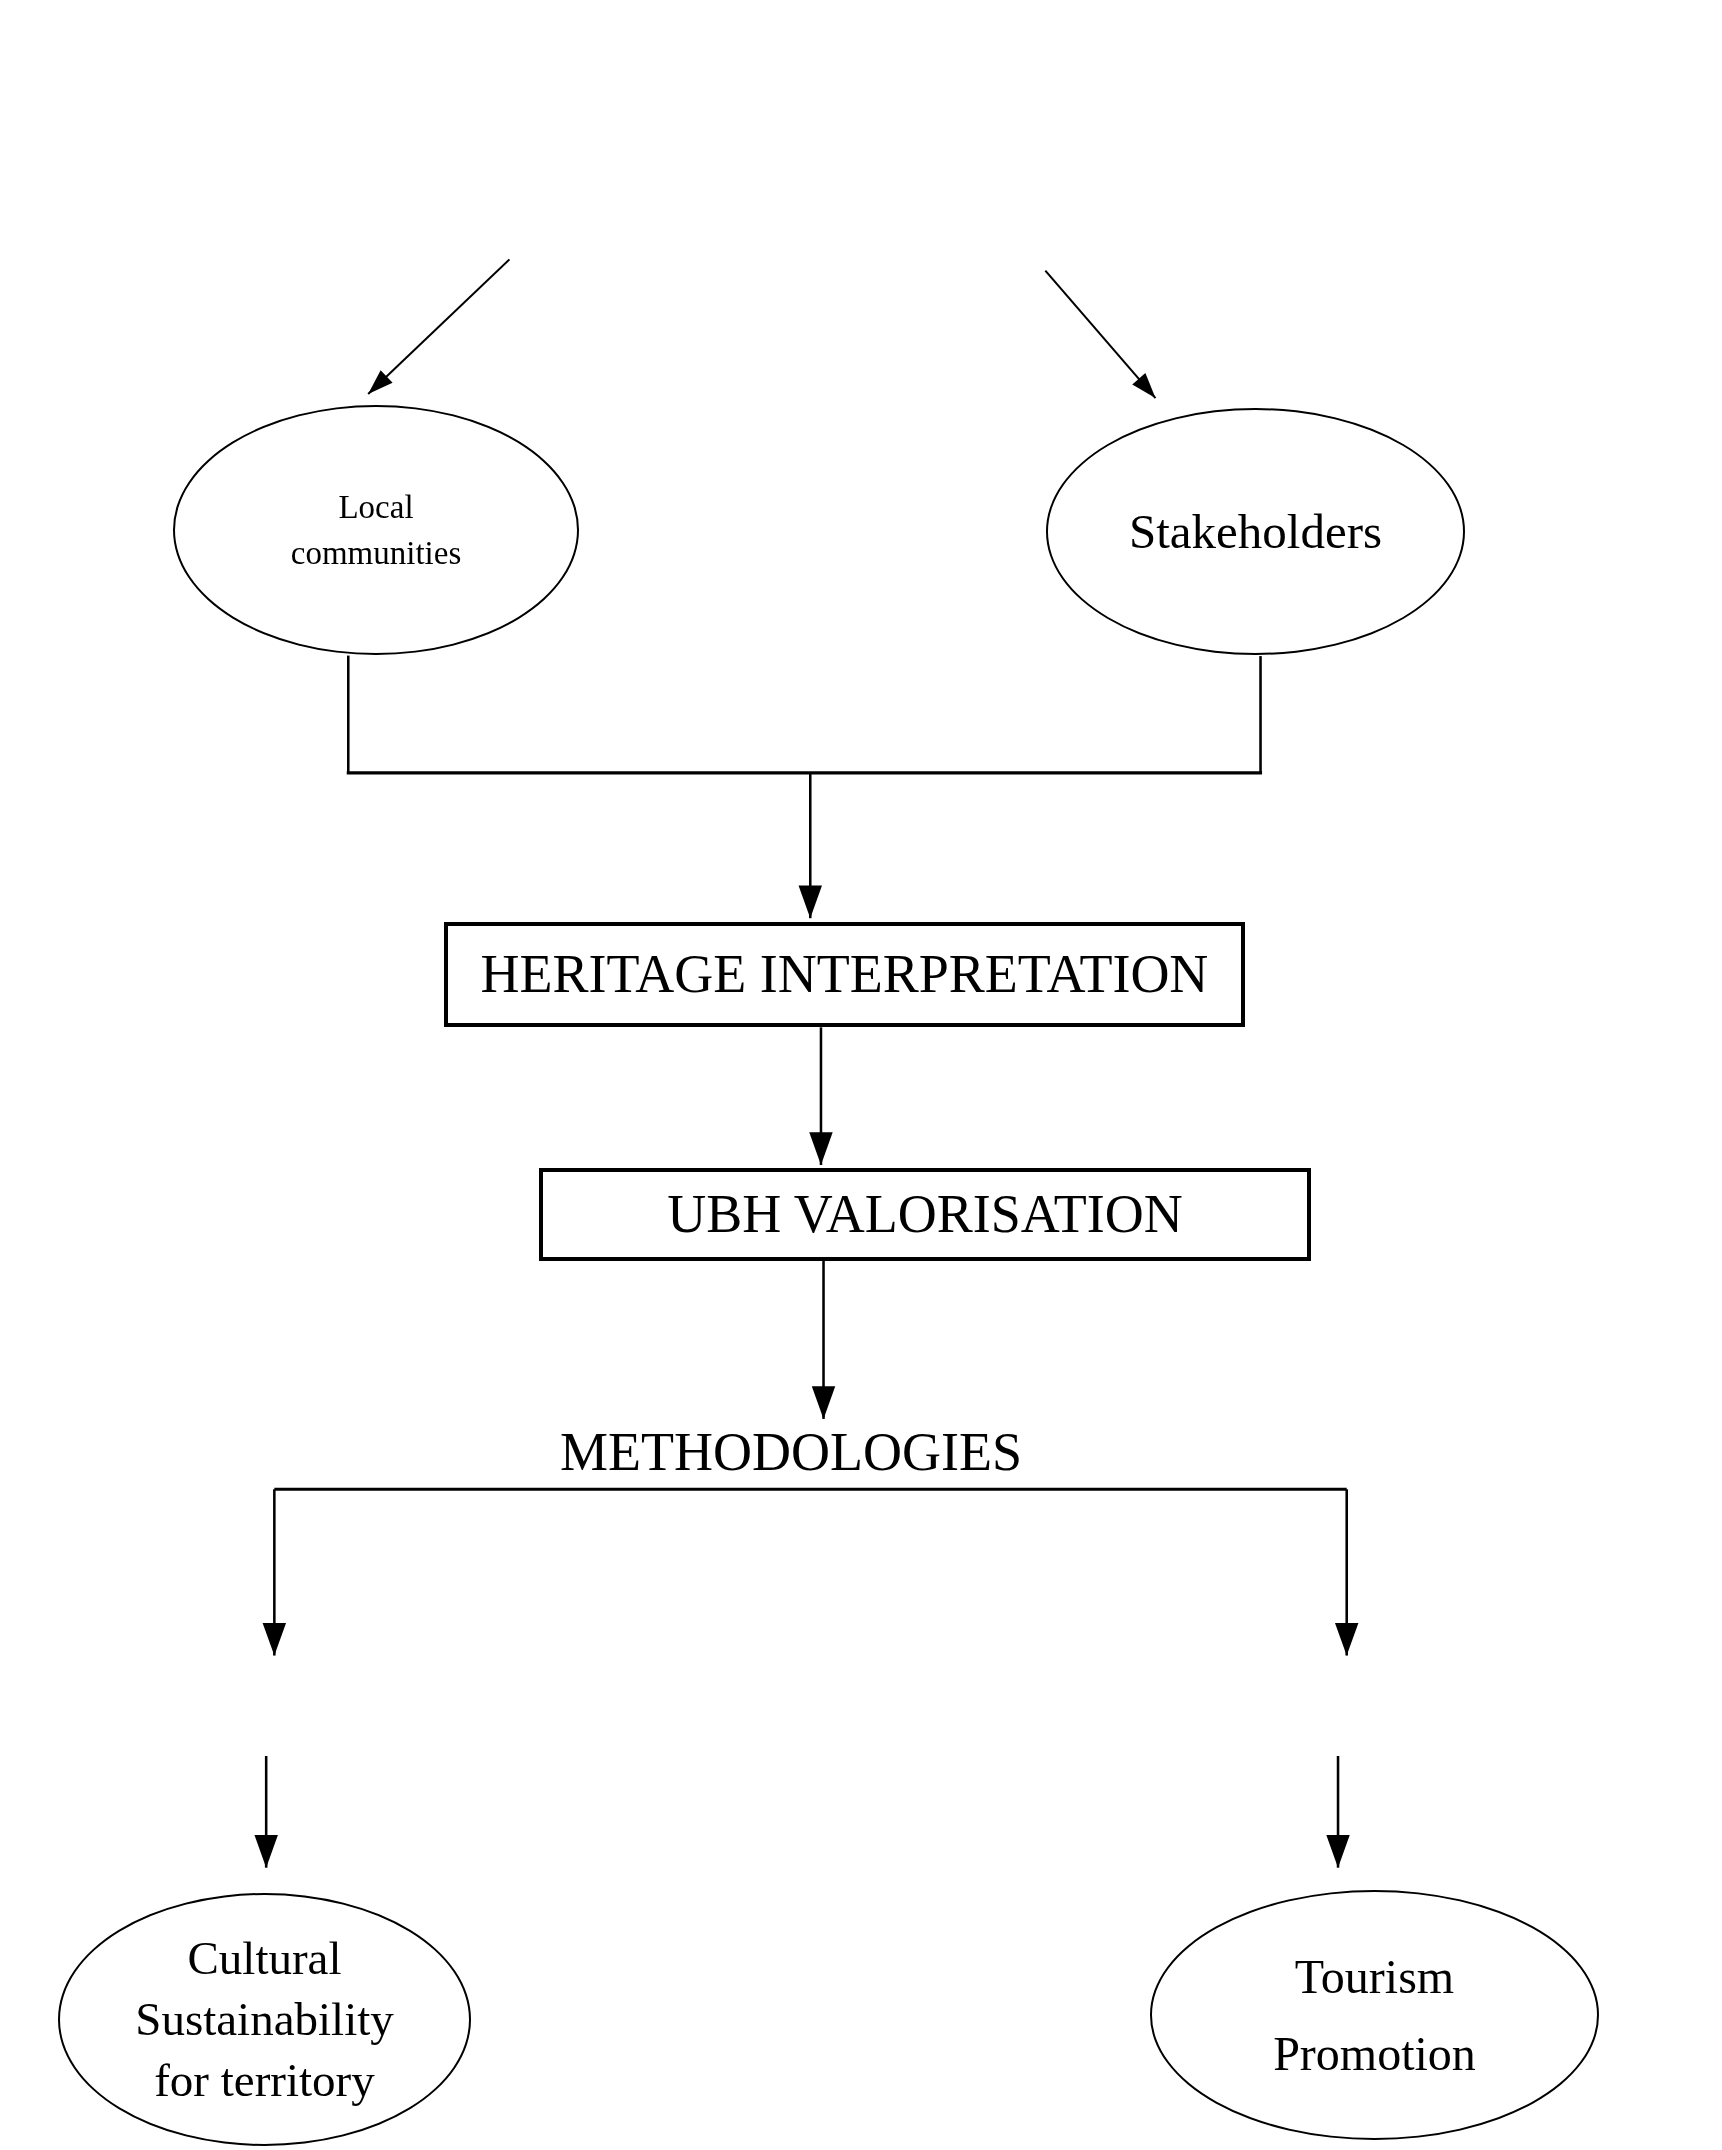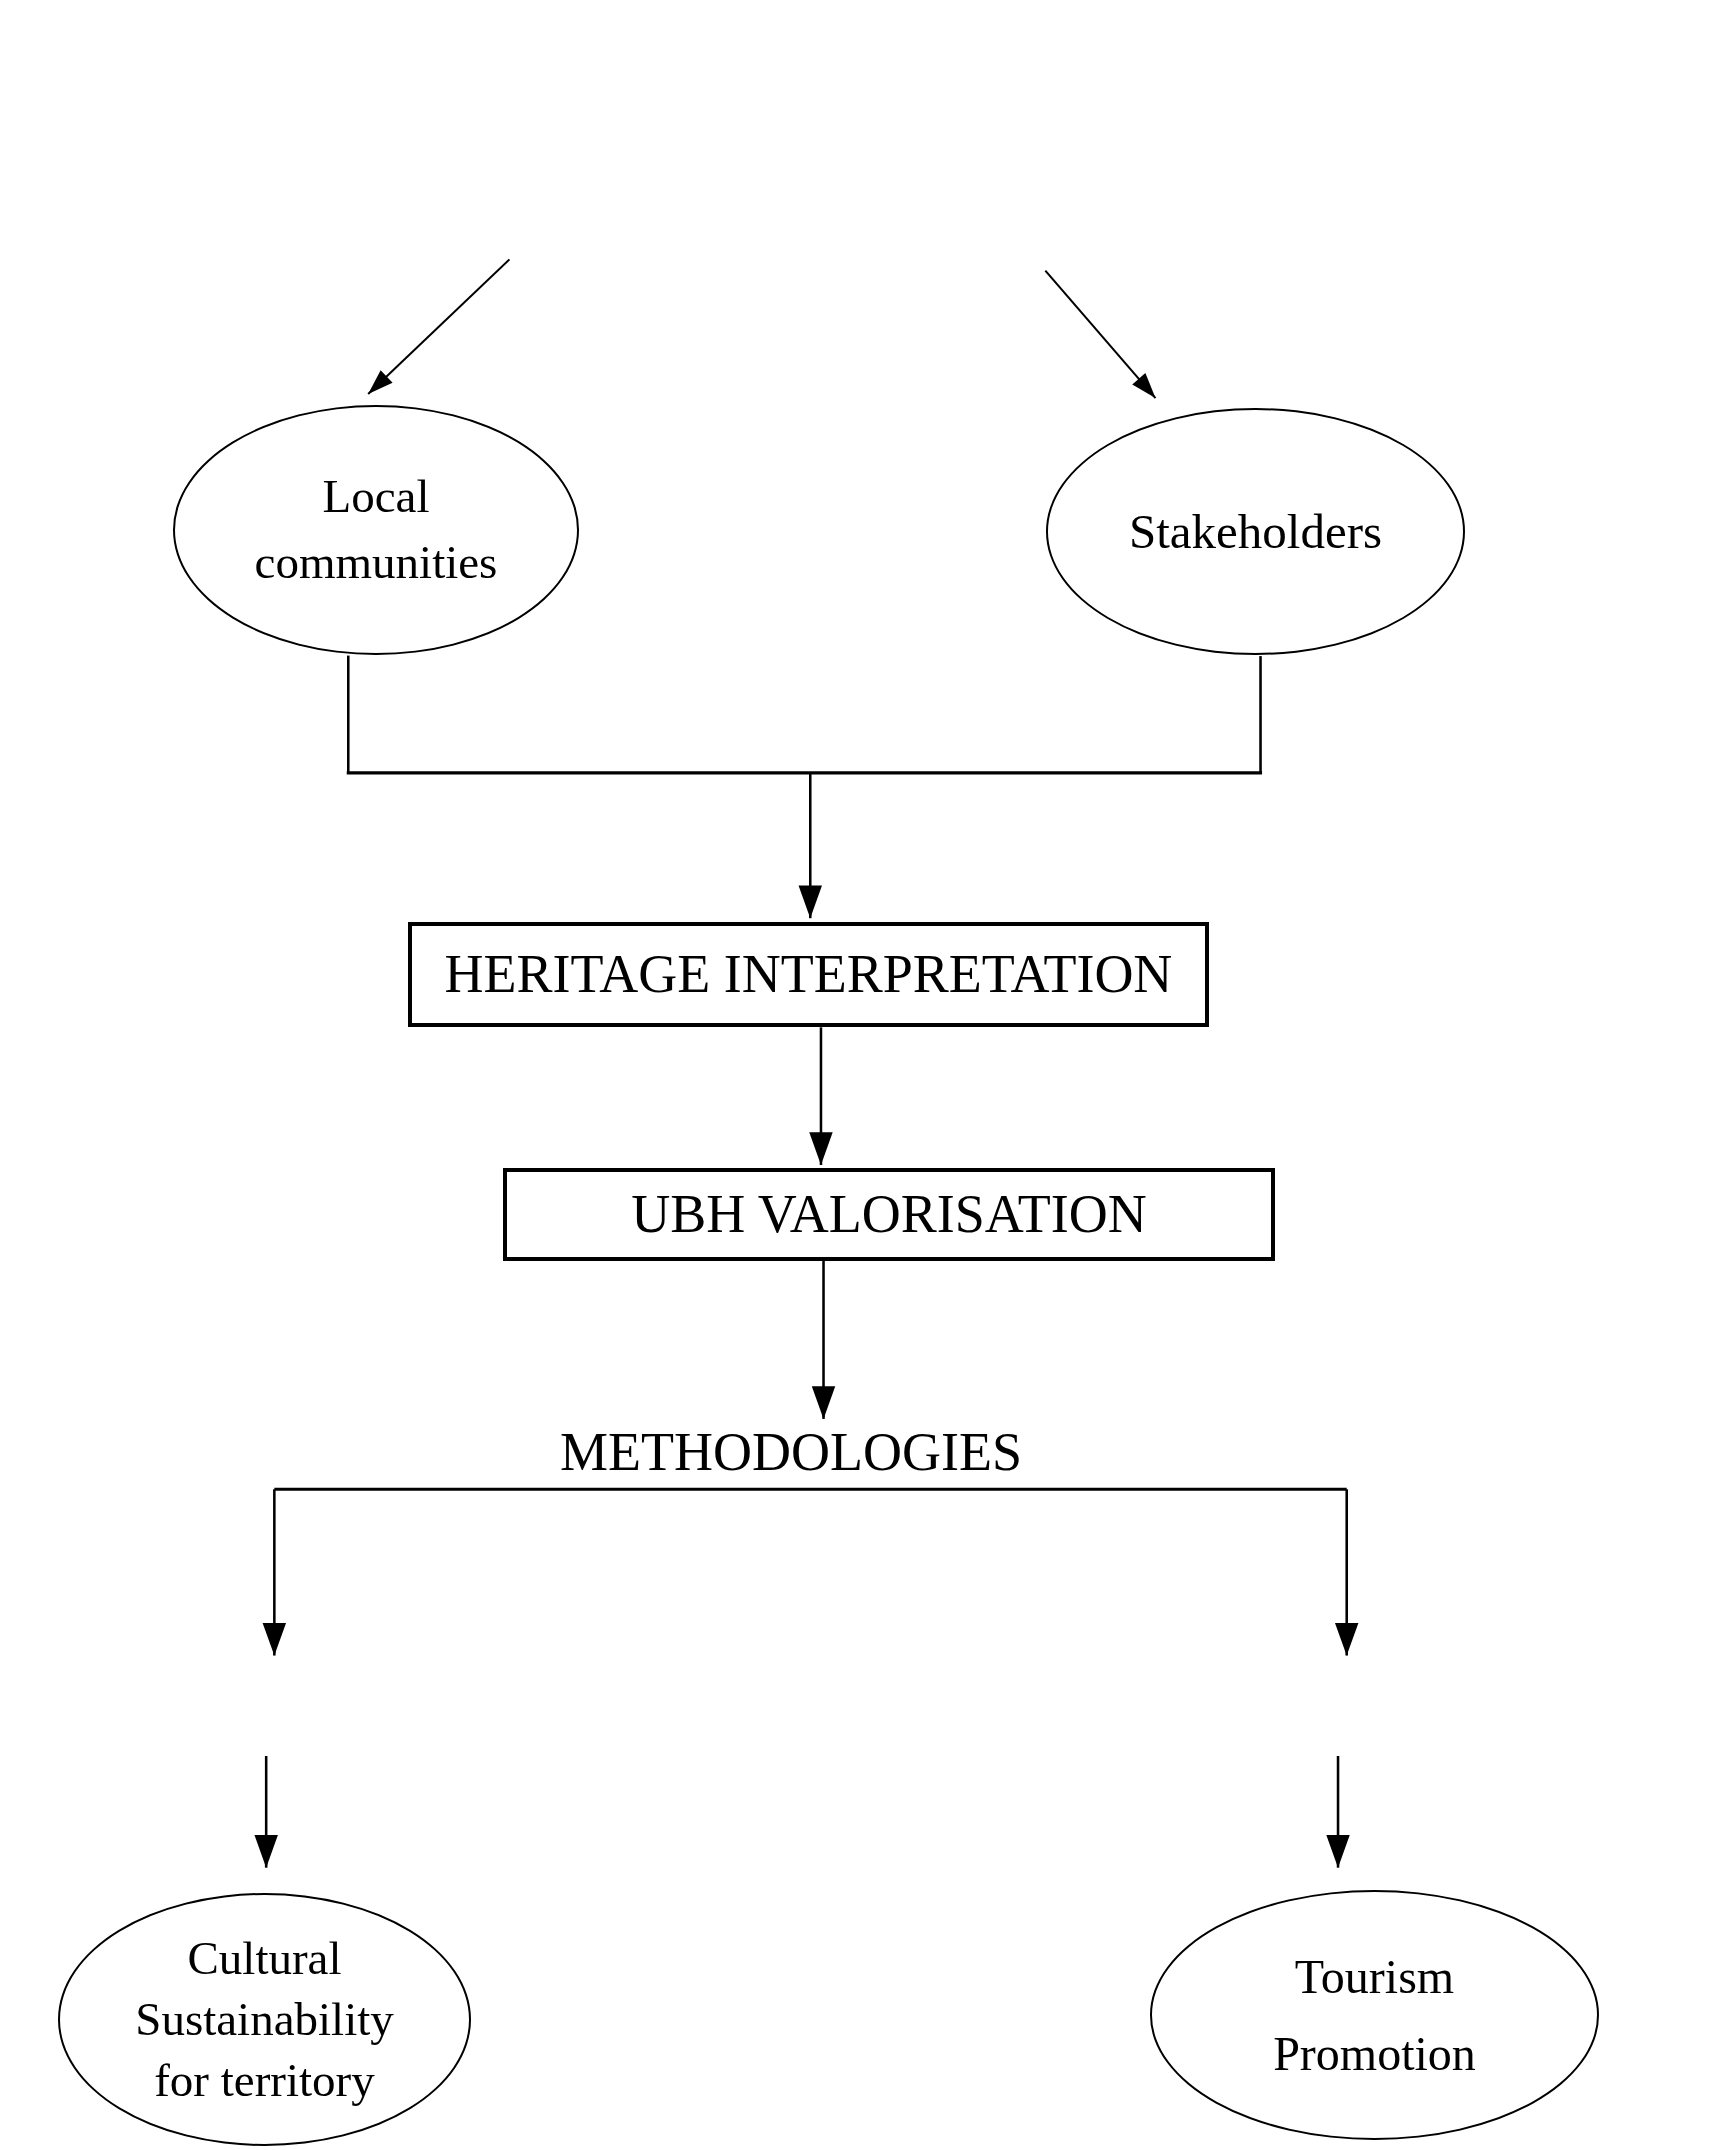--- a/index.html
+++ b/index.html
@@ -34,25 +34,26 @@
     text-align: center;
     line-height: 1.38;
     color: #000000;
   }
   .ellipse {
     border: 2.6px solid #000000;
     border-radius: 50%;
   }
   .rect {
     border: 4.6px solid #000000;
+    margin-left: 36px;
   }
   .node span { display: block; white-space: nowrap; }
 
   .n-op        { left: 130px;  top: 20.4px;   width: 1265px; height: 246px; font-size: 77px; border-width: 3.1px; }
-  .n-local     { left: 173px;  top: 405px;  width: 406px;  height: 250px; font-size: 47px;  line-height: 1.40; }
+  .n-local     { left: 173px;  top: 405px;  width: 406px;  height: 250px; font-size: 33px;  line-height: 1.40; }
   .n-stake     { left: 1046px; top: 408px;  width: 419px;  height: 247px; font-size: 49px; }
   .n-heritage  { left: 408px;  top: 922px; width: 801px; height: 105px; font-size: 54px; }
   .n-ubh       { left: 503px;  top: 1168px; width: 772px; height: 93px; font-size: 54px; }
   .n-method    { left: 434px;  top: 1422px; width: 714px; height: 61px; font-size: 54px; }
   .n-design    { left: 20.4px;   top: 1663px; width: 538px; height: 93px; font-size: 54px; }
   .n-audience  { left: 984px; top: 1663px; width: 719px; height: 93px; font-size: 54px; }
   .n-cultural  { left: 58px;  top: 1893px; width: 413px;  height: 253px; font-size: 47px;  line-height: 1.30; }
   .n-tourism   { left: 1150px; top: 1890px; width: 449px;  height: 250px; font-size: 48px;  line-height: 1.32; gap: 13px; }
 </style>
 </head>

